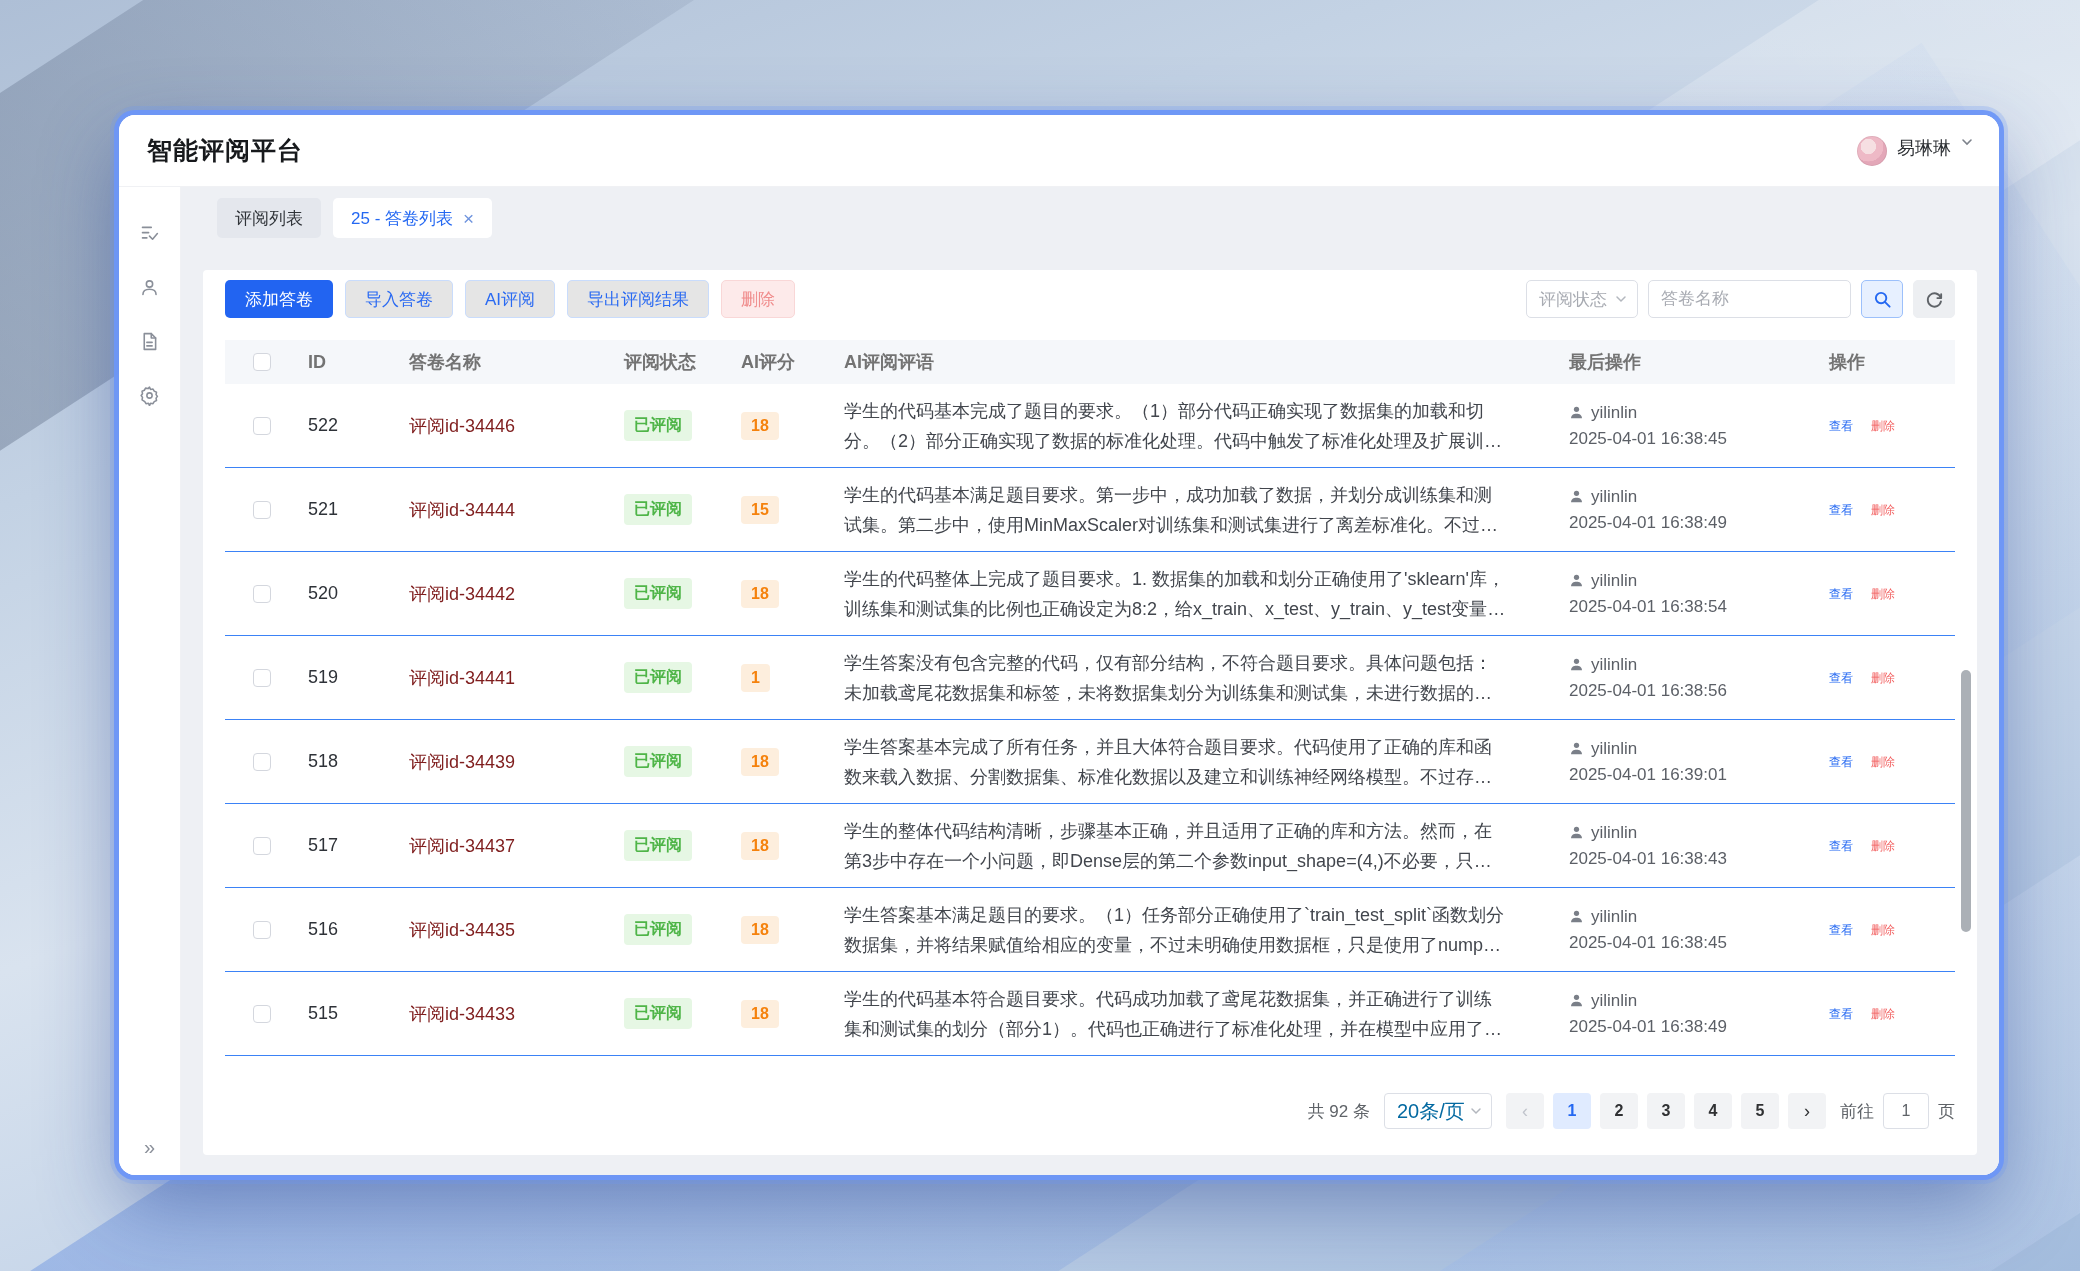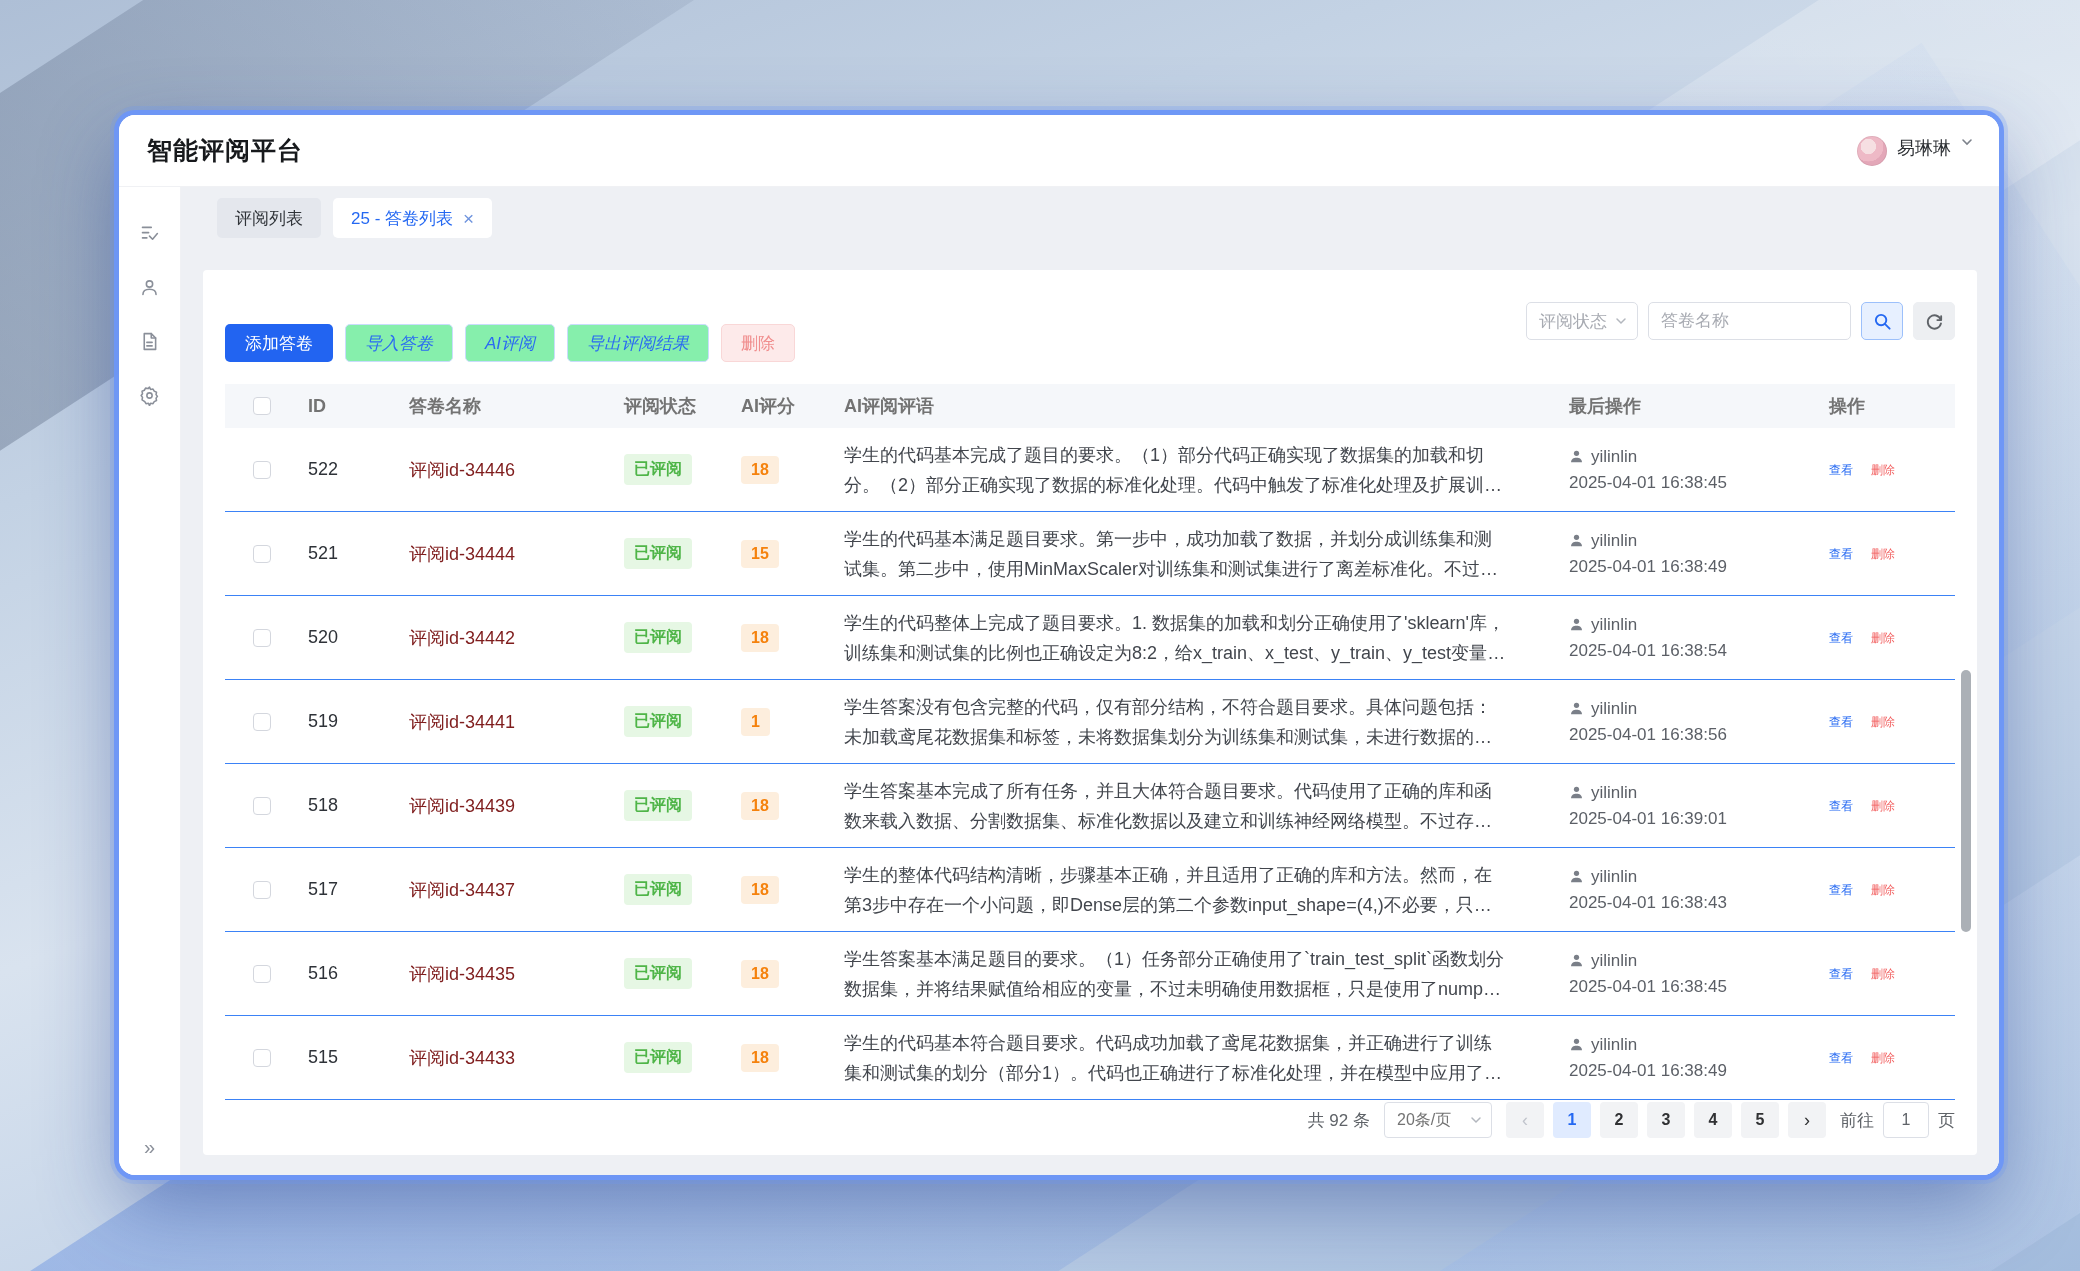--- a/index.html
+++ b/index.html
@@ -52,25 +52,25 @@
     font-size:17px; cursor:pointer; }
   .tab.inactive { background:#e4e7ed; color:#2f3338; }
   .tab.active { background:#fff; color:#2468f2; }
   .tab-close { font-size:19px; color:#6f94de; line-height:1; cursor:pointer; }
 
   .panel { background:#fff; border-radius:4px; margin-top:32px; flex:1; min-height:0;
     padding:10px 22px 24px; display:flex; flex-direction:column; position:relative; }
 
   
   .toolbar { display:flex; align-items:center; justify-content:space-between; margin-bottom:22px; flex:none; }
-  .btn-group { display:flex; gap:12px;margin-top:44px; }
+  .btn-group { display:flex; gap:12px; }
   .btn { height:38px; padding:0 19px; border-radius:5px; font-size:17px; border:1px solid transparent;
     cursor:pointer; font-family:inherit; background:#fff; }
   .btn.primary { background:#2264f1; color:#fff; }
-  .btn.plain { background:#86efac; border-color:#c9dcfc; color:#2a6af2;font-style:italic; }
+  .btn.plain { background:#e5e5e5; border-color:#c9dcfc; color:#2a6af2; }
   .btn.danger { background:#fdeaea; border-color:#f9d7d7; color:#f08d8d; }
 
   .filters { display:flex; align-items:center; gap:10px; }
   .select-box { width:112px; height:38px; border:1px solid #dcdfe6; border-radius:5px; background:#fff;
     display:flex; align-items:center; justify-content:space-between; padding:0 10px 0 12px; cursor:pointer; }
   .select-box .ph { font-size:17px; color:#a8abb2; }
   .text-input { width:203px; height:38px; border:1px solid #dcdfe6; border-radius:5px; background:#fff;
     padding:0 12px; font-size:17px; color:#303133; font-family:inherit; outline:none; }
   .text-input::placeholder { color:#a8abb2; }
   .icon-btn { width:42px; height:38px; border-radius:5px; display:flex; align-items:center; justify-content:center; cursor:pointer; }
@@ -113,21 +113,21 @@
 
   
   .scrollbar { position:absolute; right:6px; top:400px; width:10px; height:665px; }
   .scroll-thumb { position:absolute; top:0; width:10px; height:262px; border-radius:5px; background:#8f959e; opacity:.75; cursor:grab; }
 
   
   .pagination { margin-top:auto; display:flex; align-items:center; justify-content:flex-end; gap:14px; flex:none; height:40px; }
   .pg-total { font-size:17px; color:#5f6368; }
   .pg-size { width:108px; height:36px; border:1px solid #dcdfe6; border-radius:4px; background:#fff;
     display:flex; align-items:center; justify-content:space-between; padding:0 9px 0 12px; cursor:pointer; }
-  .pg-size span { font-size:16px; color:#737373; }
+  .pg-size span { font-size:20px; color:#0369a1; }
   .pg-pages { display:flex; gap:9px; align-items:center; }
   .pg-btn { min-width:38px; height:36px; border:none; border-radius:4px; background:#f2f3f5; font-size:16px;
     font-weight:bold; color:#303133; cursor:pointer; font-family:inherit; }
   .pg-btn.arrow { font-size:18px; font-weight:normal; }
   .pg-btn.disabled { color:#c0c4cc; cursor:default; }
   .pg-btn.active { background:#e0ebff; color:#2468f2; }
   .pg-goto { display:flex; align-items:center; gap:9px; font-size:17px; color:#5f6368; }
   .goto-input { width:46px; height:36px; border:1px solid #dcdfe6; border-radius:4px; text-align:center;
     font-size:16px; color:#5f6368; font-family:inherit; outline:none; }
 </style>

